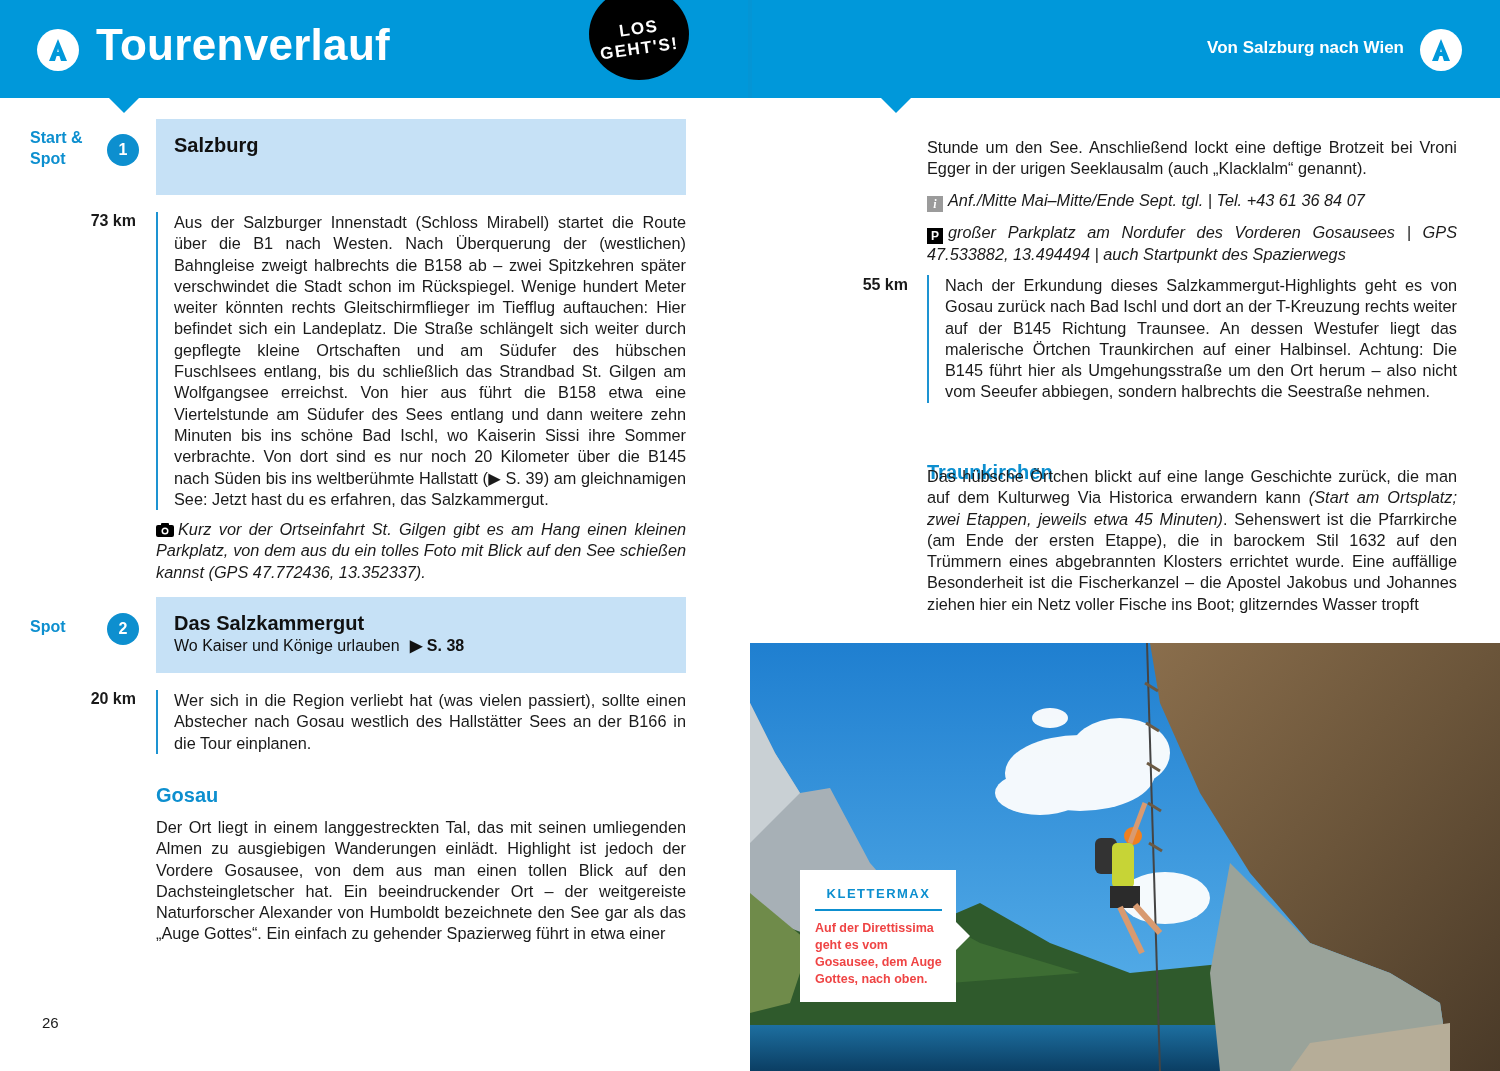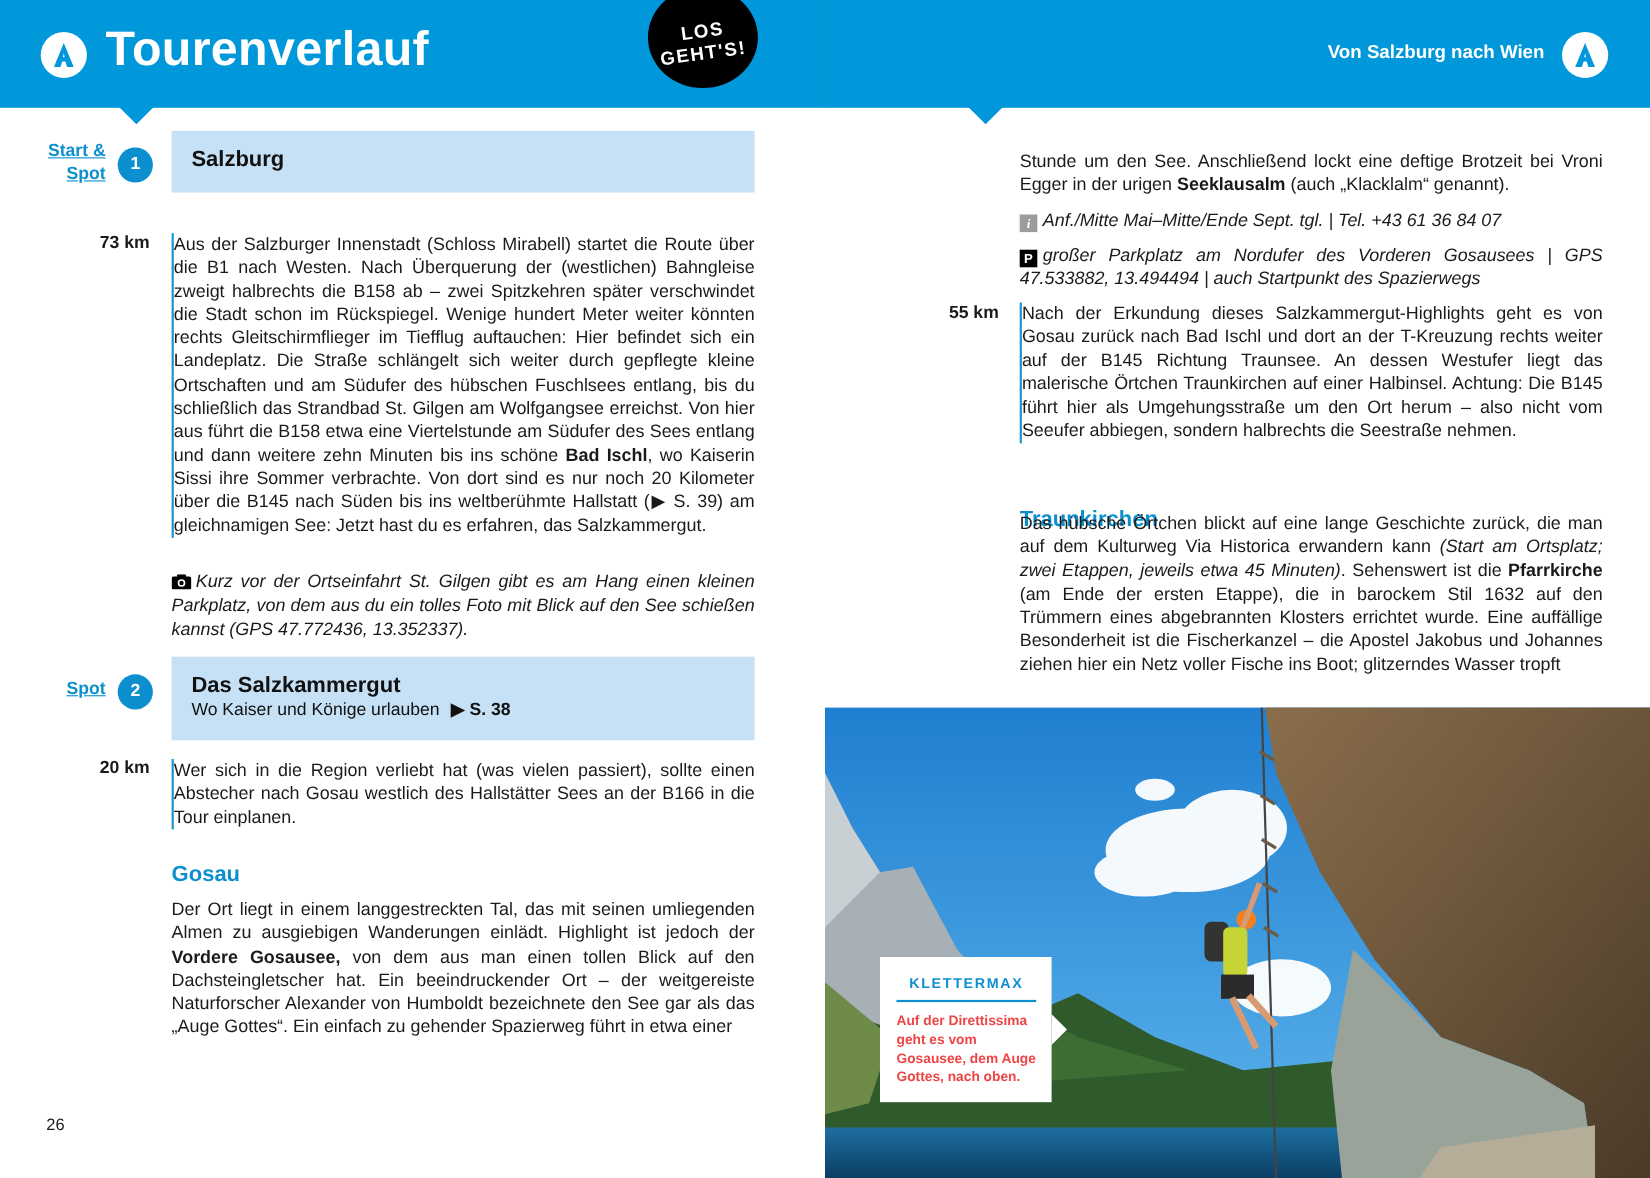--- a/index.html
+++ b/index.html
@@ -9,33 +9,33 @@
   .header { position: absolute; left: 0; top: 0; width: 1500px; height: 98px; background: #0098da; }
   .gutter { position: absolute; left: 748px; top: 0; width: 4px; height: 98px; background: #0b8fcc; opacity: .35; }
   .pointer { position: absolute; top: 97px; width: 0; height: 0; border-left: 16px solid transparent; border-right: 16px solid transparent; border-top: 16px solid #0098da; }
   .logo-circle { position: absolute; width: 42px; height: 42px; border-radius: 50%; background: #fff; display: flex; align-items: center; justify-content: center; }
   .logo-circle svg { width: 22px; height: 24px; }
   .title { position: absolute; left: 96px; top: 20px; font-size: 44px; font-weight: bold; color: #fff; letter-spacing: .3px; }
   .route-title { position: absolute; right: 96px; top: 38px; font-size: 17px; font-weight: bold; color: #fff; }
   .los-badge { position: absolute; left: 589px; top: -12px; width: 100px; height: 92px; border-radius: 50%; background: #000; color: #fff; font-weight: bold; text-align: center; display: flex; flex-direction: column; justify-content: center; align-items: center; padding-top: 10px; }
   .los-badge span { display: block; font-size: 17px; line-height: 20px; letter-spacing: 1.5px; transform: rotate(-8deg); }
 
-  .label { position: absolute; color: #0d8fcf; font-weight: bold; font-size: 16px; text-align: right; line-height: 21px; text-decoration: underline; }
+  .label { position: absolute; color: #0d8fcf; font-weight: bold; font-size: 16px; text-align: left; line-height: 21px; }
   .num-circle { position: absolute; width: 32px; height: 32px; border-radius: 50%; background: #0d8fcf; color: #fff; font-weight: bold; font-size: 16px; display: flex; align-items: center; justify-content: center; }
   .spot-box { position: absolute; background: #c6e1f6; padding: 14px 18px; }
   .spot-box .spot-title { font-size: 20px; font-weight: bold; color: #111; line-height: 24px; }
   .spot-box .spot-sub { font-size: 16px; color: #111; line-height: 22px; }
   .spot-box .ref { font-weight: bold; }
 
   .km { position: absolute; font-size: 16px; font-weight: bold; text-align: right; width: 60px; }
-  .bar-text { position: absolute; border-left: 2px solid #1d93d2; font-size: 16.3px; line-height: 21.3px; text-align: justify; color: #1a1a1a; }
+  .bar-text { position: absolute; border-left: 2px solid #1d93d2; padding-left: 16px; font-size: 16.3px; line-height: 21.3px; text-align: justify; color: #1a1a1a; }
   .text { position: absolute; font-size: 16.3px; line-height: 21.3px; text-align: justify; color: #1a1a1a; }
   .italic { font-style: italic; }
   .subhead { position: absolute; color: #0d8fcf; font-weight: bold; font-size: 20px; }
-  b { font-weight: bold; }
+  b { font-weight: normal; }
 
   .icon-box { display: inline-block; width: 16px; height: 16px; vertical-align: -2px; margin-right: 5px; color: #fff; font-size: 12px; font-weight: bold; text-align: center; line-height: 16px; font-style: normal; }
   .icon-info { background: #9b9b9b; font-style: italic; font-family: "Liberation Serif", serif; }
   .icon-p { background: #000; }
   .cam { display: inline-block; vertical-align: -2px; margin-right: 4px; }
 
   .page-num { position: absolute; left: 42px; top: 1014px; font-size: 15px; color: #1a1a1a; }
 
   .photo { position: absolute; left: 750px; top: 643px; width: 750px; height: 428px; overflow: hidden; }
   .photo svg { width: 750px; height: 428px; display: block; }
@@ -69,21 +69,21 @@
   <svg viewBox="0 0 22 24">
       <path d="M11 1 L20 23 L14 23 L12.4 18 L9.6 18 L8 23 L2 23 Z M10.2 14 L11.8 14 L11 10.5 Z" fill="#0098da" fill-rule="evenodd"></path>
     </svg>
 </div>
 
 <div class="label" style="left:30px; top:127px; width:66px;">
   <div>Start &amp;</div>
   <div>Spot</div>
 </div>
 <div class="num-circle" style="left:107px; top:134px;">1</div>
-<div class="spot-box" style="left:156px; top:119px; width:530px; height:56px;">
+<div class="spot-box" style="left:156px; top:119px; width:530px; height:76px;">
   <div class="spot-title">Salzburg</div>
 </div>
 
 <div class="km" style="left:76px; top:212px;">73 km</div>
 <div class="bar-text" style="left:156px; top:212px; width:530px;"><span>Aus der Salzburger Innenstadt (Schloss Mirabell) startet die Route über die B1 nach Westen. Nach Überquerung der (westlichen) Bahngleise zweigt halbrechts die B158 ab – zwei Spitzkehren später verschwindet die Stadt schon im Rückspiegel. Wenige hundert Meter weiter könnten rechts Gleitschirmflieger im Tiefflug auftauchen: Hier befindet sich ein Landeplatz. Die Straße schlängelt sich weiter durch gepflegte kleine Ortschaften und am Südufer des hübschen Fuschlsees entlang, bis du schließlich das Strandbad St. Gilgen am Wolfgangsee erreichst. Von hier aus führt die B158 etwa eine Viertelstunde am Südufer des Sees entlang und dann weitere zehn Minuten bis ins schöne </span><b>Bad Ischl</b><span>, wo Kaiserin Sissi ihre Sommer verbrachte. Von dort sind es nur noch 20 Kilometer über die B145 nach Süden bis ins weltberühmte Hallstatt (▶ S. 39) am gleichnamigen See: Jetzt hast du es erfahren, das Salzkammergut.</span></div>
 
 <div class="text italic" style="left:156px; top:519px; width:530px;">
   <svg class="cam" width="18" height="14" viewBox="0 0 18 14">
       <rect x="0" y="2" width="18" height="12" rx="2" fill="#000"></rect>
       <rect x="5" y="0" width="8" height="3" rx="1" fill="#000"></rect>

